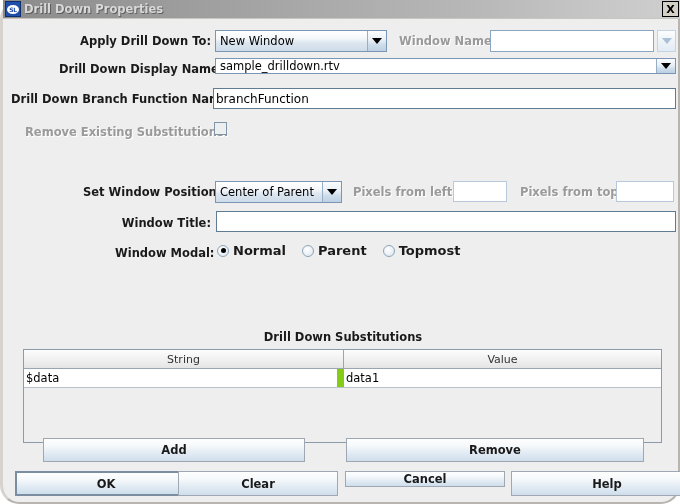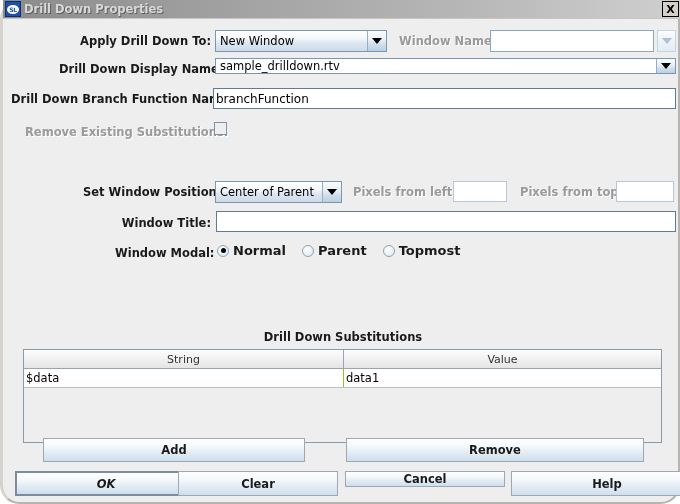--- a/index.html
+++ b/index.html
@@ -281,21 +281,21 @@
     display: flex;
     align-items: center;
     font-size: 11.5px;
     color: #000000;
     padding-left: 2px;
     box-sizing: border-box;
     height: 100%;
     white-space: nowrap;
     overflow: hidden;
   }
-  .td.first { border-right: 1px solid #84cc16; }
+  .td.first { border-right: 7px solid #84cc16; }
   .tbody-blank {
     background: #eeeeee;
   }
 
   
   .btn {
     position: absolute;
     box-sizing: border-box;
     border: 1px solid #9fa8b2;
     background: linear-gradient(to bottom, #fdfefe 0%, #f6f9fb 30%, #e3ecf4 62%, #cfdeec 100%);
@@ -395,19 +395,19 @@
       <div class="trow">
         <div class="td first" style="width:320px;">$data</div>
         <div class="td" style="width:317px;">data1</div>
       </div>
       <div class="tbody-blank" style="height:57px;"></div>
     </div>
 
     <div class="btn" style="left:40px; top:418px; width:262px; height:24px;">Add</div>
     <div class="btn" style="left:343px; top:418px; width:298px; height:24px;">Remove</div>
 
-    <div class="btn default-btn" style="left:12px; top:451px; width:182px; height:25px;font-style:italic;">OK</div>
+    <div class="btn default-btn" style="left:12px; top:451px; width:182px; height:25px;">OK</div>
     <div class="btn" style="left:175px; top:451px; width:160px; height:25px;">Clear</div>
     <div class="btn" style="left:342px; top:451px; width:160px; height:16px;">Cancel</div>
     <div class="btn" style="left:508px; top:451px; width:192px; height:25px;">Help</div>
 
   </div>
 </div>
 
 </body></html>

